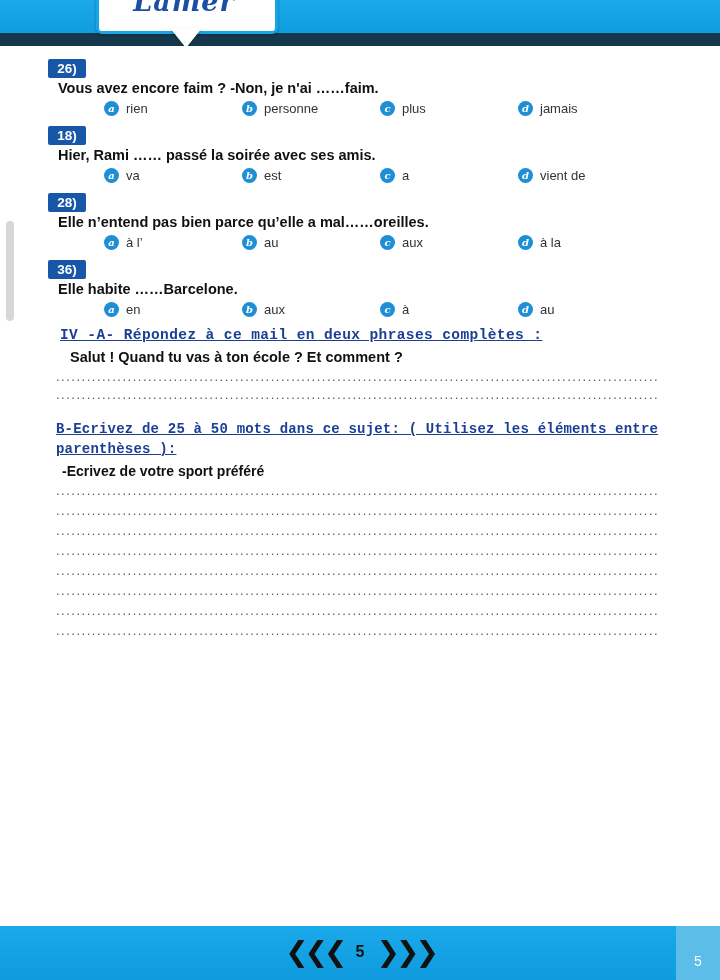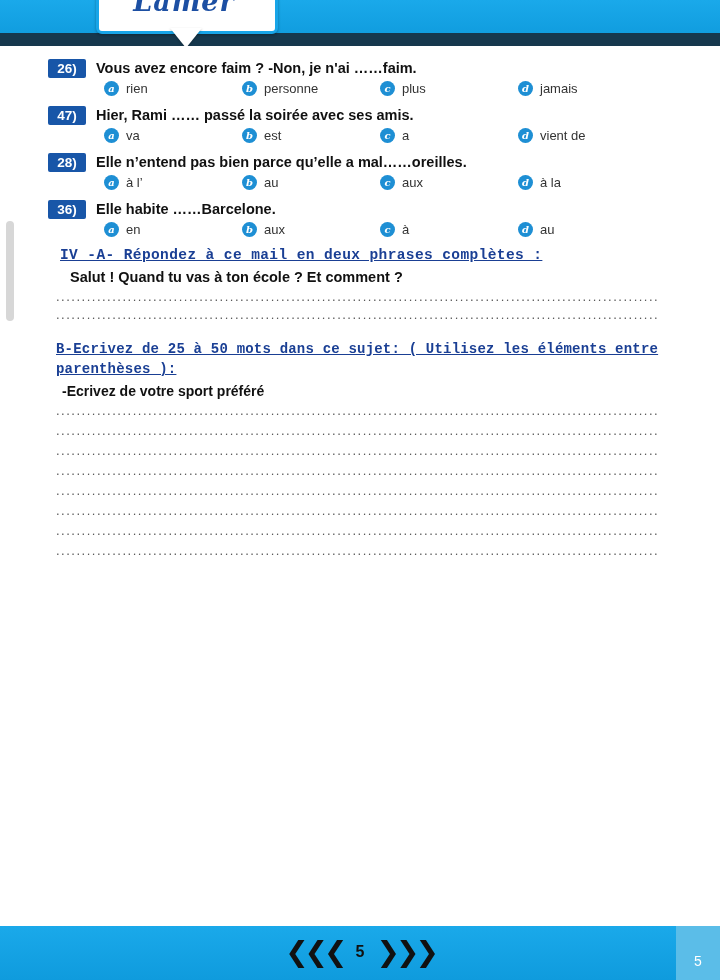--- a/index.html
+++ b/index.html
@@ -87,20 +87,21 @@
     top: 12px;
     left: 48px;
     width: 612px;
   }
 
   
   .q-row {
     display: flex;
     align-items: flex-start;
     margin-bottom: 2px;
+    flex-direction: column;
   }
   .q-num {
     background: #1856a8;
     color: #ffffff;
     font-weight: bold;
     font-size: 13.5px;
     padding: 2px 6px 2px 6px;
     border-radius: 2px;
     min-width: 26px;
     text-align: center;
@@ -269,21 +270,21 @@
         <span class="bullet">c</span>
         <span class="choice-label">plus</span>
       </div>
       <div class="choice">
         <span class="bullet">d</span>
         <span class="choice-label">jamais</span>
       </div>
     </div>
 
     <div class="q-row">
-      <span class="q-num">47)</span>
+      <span class="q-num">18)</span>
       <span class="q-text">Hier, Rami …… passé la soirée avec ses amis.</span>
     </div>
     <div class="choices">
       <div class="choice">
         <span class="bullet">a</span>
         <span class="choice-label">va</span>
       </div>
       <div class="choice">
         <span class="bullet">b</span>
         <span class="choice-label">est</span>

